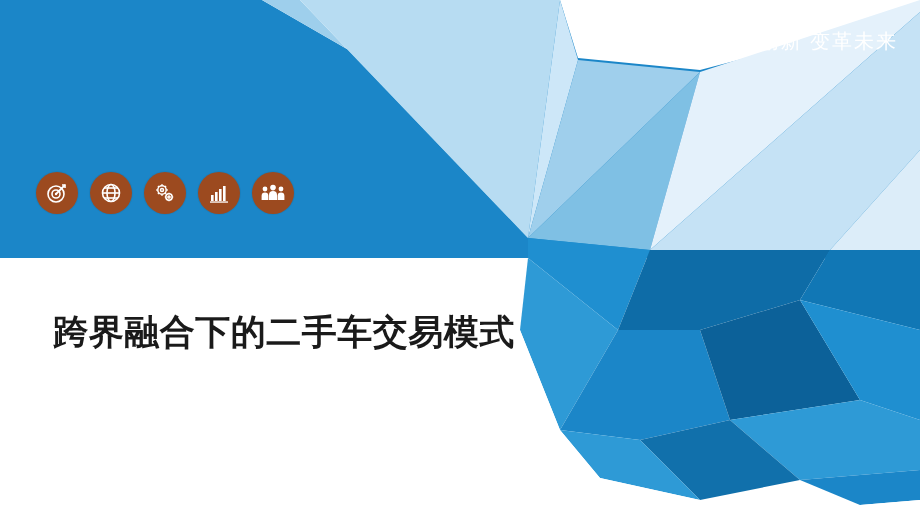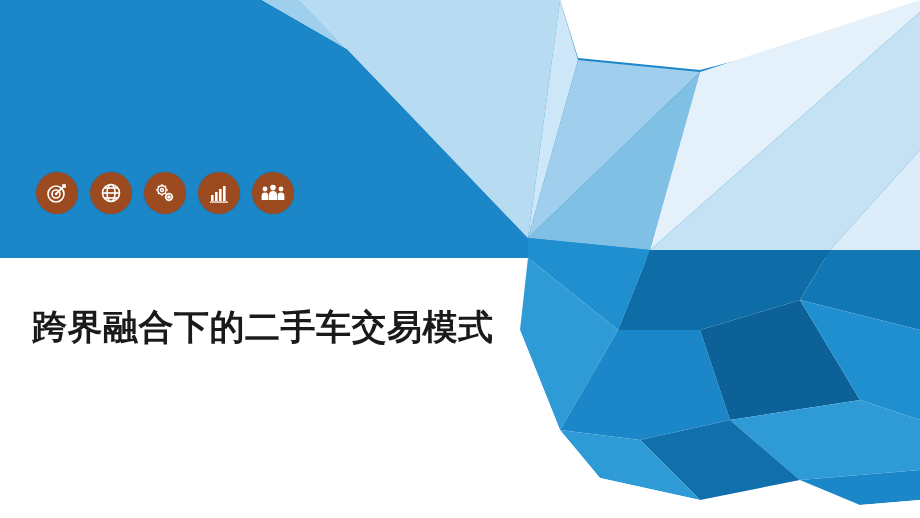--- a/index.html
+++ b/index.html
@@ -54,27 +54,28 @@
   }
   .icon-circle svg { display: block; }
   
   #title-block {
     position: absolute;
     left: 24px;
     top: 296px;
     width: 520px;
   }
   #slide-title {
-    margin: 8px;
-    font-family: Liberation Serif, serif;
+    margin: 16px;
+    font-family: Liberation Mono, monospace;
     font-weight: bold;
     font-size: 35px;
     line-height: 1.35;
     color: #1a1a1a;
     letter-spacing: 0.5px;
+    text-align: center;
   }
 </style>
 </head>
 <body>
 
 <div id="slide">
 
   <svg id="bg-art" viewBox="0 0 920 518" preserveAspectRatio="none">
 
     <rect x="0" y="0" width="920" height="258" fill="#1b86c8"></rect>
@@ -99,20 +100,21 @@
     <polygon points="700,330 800,300 860,400 730,420" fill="#0c6199"></polygon>
     <polygon points="800,300 920,330 920,420 860,400" fill="#1f8fd0"></polygon>
     <polygon points="730,420 860,400 920,420 920,470 800,480" fill="#2e9ad6"></polygon>
     <polygon points="640,440 730,420 800,480 700,500" fill="#1170ab"></polygon>
     <polygon points="560,430 640,440 700,500 600,478" fill="#2e9ad6"></polygon>
     <polygon points="800,480 920,470 920,500 860,505" fill="#1b86c8"></polygon>
 
     <polygon points="0,258 520,258 520,330 560,430 600,478 700,500 860,505 920,500 920,518 0,518" fill="#ffffff"></polygon>
   </svg>
 
+  <div id="tagline">数智创新 变革未来</div>
 
   <div id="icon-strip">
 
     <div class="icon-circle">
       <svg width="24" height="24" viewBox="0 0 24 24" fill="none" stroke="#ffffff" stroke-width="1.6">
         <circle cx="11" cy="13" r="8"></circle>
         <circle cx="11" cy="13" r="4"></circle>
         <circle cx="11" cy="13" r="1.2" fill="#ffffff" stroke="none"></circle>
         <path d="M11 13 L20 4" stroke-width="1.8"></path>
         <path d="M17 4 L20 4 L20 7" stroke-width="1.6"></path>

